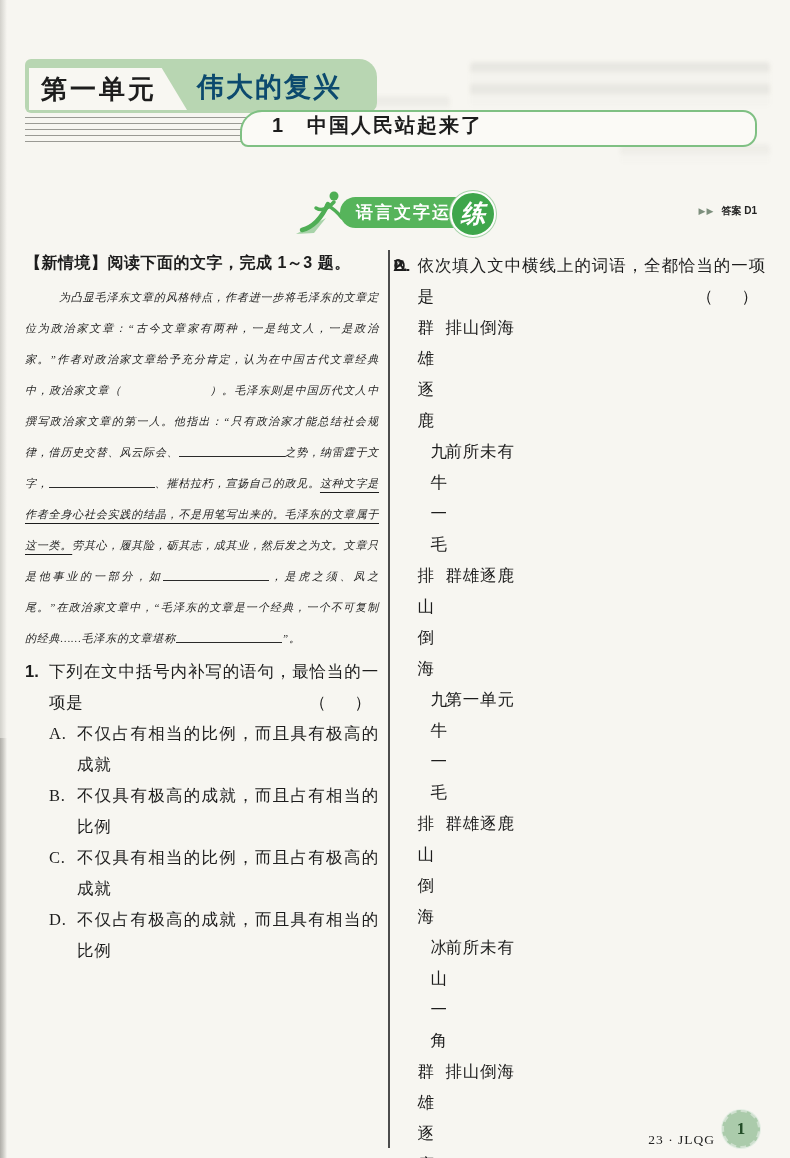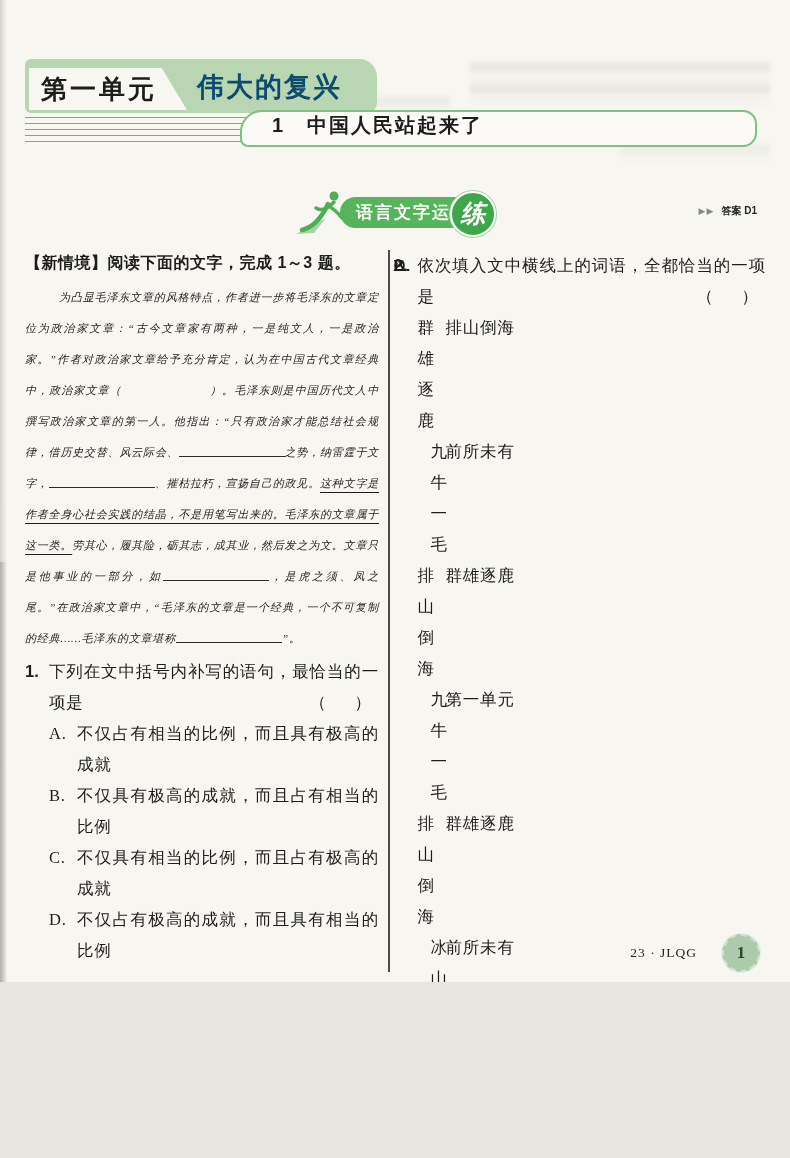--- a/index.html
+++ b/index.html
@@ -1,17 +1,17 @@
 <!DOCTYPE html>
 <html><head>
 <meta charset="utf-8">
 <style>
   html,body { margin:0; padding:0; background:#e8e6e0; }
   .page {
-    position:relative; width:790px; height:982px; margin:0 auto;
+    position:relative; width:790px; height:1158px; margin:0 auto;
     background:#f7f6f1; overflow:hidden;
     font-family:"Liberation Serif","DejaVu Serif",serif;
     color:#1d1d1d;
   }
   
   .scan-edge-left {
     position:absolute; left:0; top:0; width:7px; height:100%;
     background:linear-gradient(to right, rgba(70,68,60,.38), rgba(70,68,60,0));
     opacity:.55;
   }
@@ -136,21 +136,21 @@
 
   .pair-opt {
     display:grid; grid-template-columns:28px 126px auto;
     font-size:16.5px; line-height:31px; letter-spacing:.8px;
   }
   .pair-opt .r2a { padding-left:13px; }
 
   
   .footer {
     position:absolute; right:30px; bottom:10px; display:flex;
-    align-items:center; gap:25px;
+    align-items:flex-end; gap:7px;
   }
   .footer .code { font-size:13.5px; letter-spacing:1px; color:#222; }
   .page-circle {
     width:34px; height:34px; border-radius:50%; background:#abcbab;
     border:2px dashed #cfe0cf; box-shadow:0 0 0 1px #e4eee4;
     display:flex; align-items:center; justify-content:center;
     font-size:17px; font-weight:bold; color:#234d28;
   }
 </style>
 </head>

